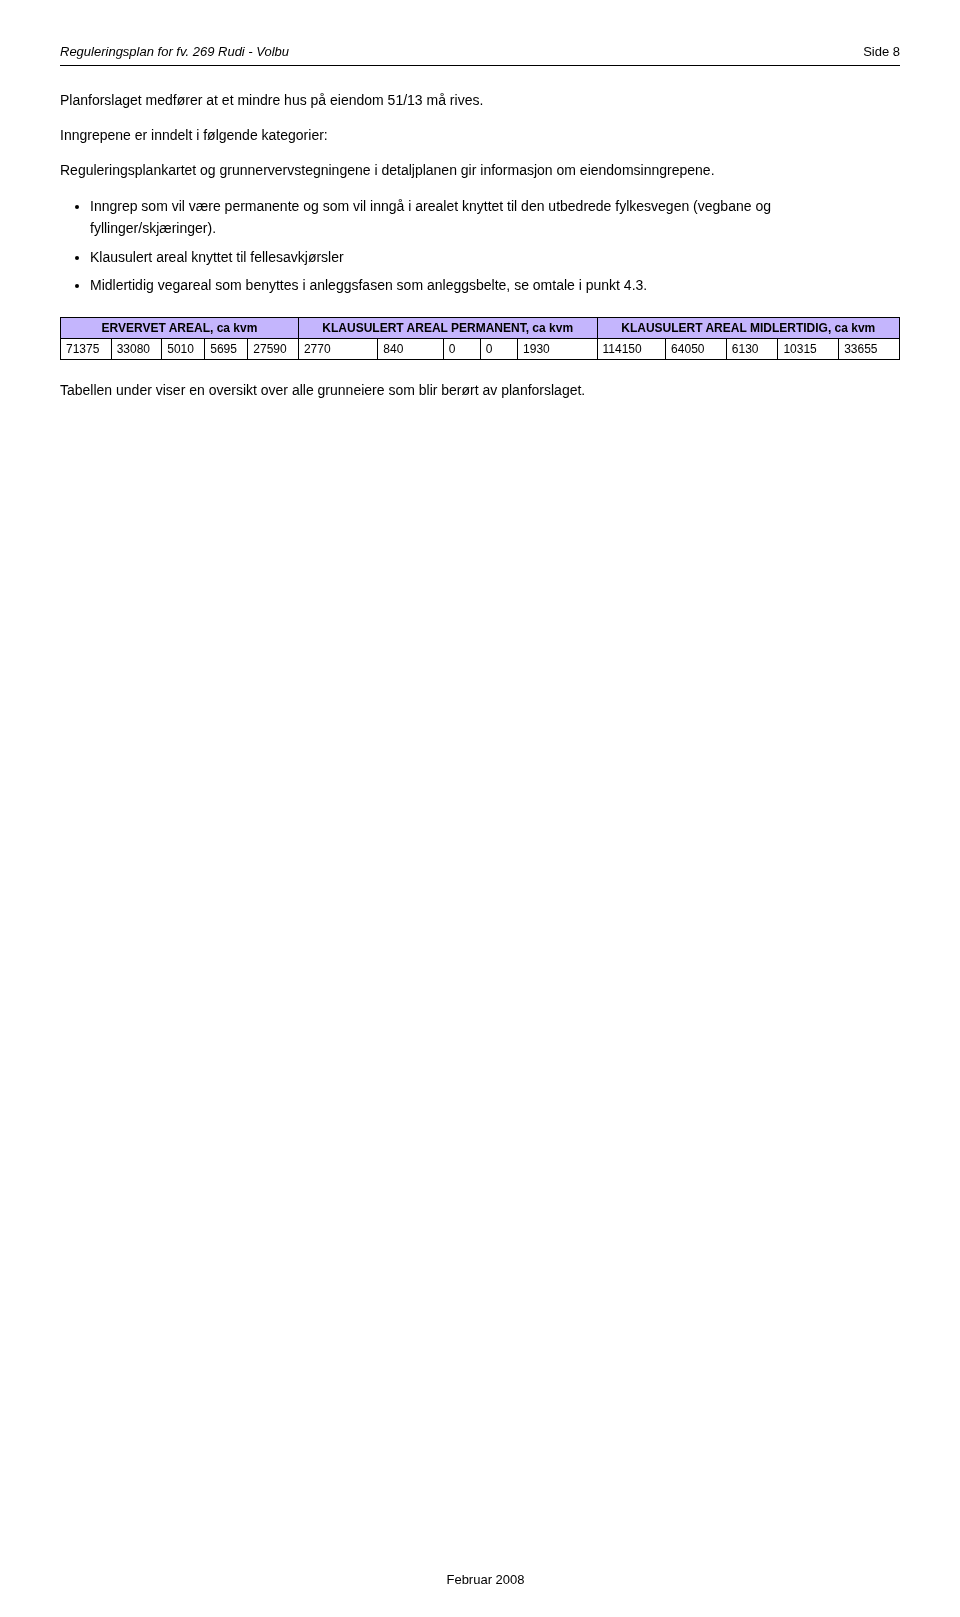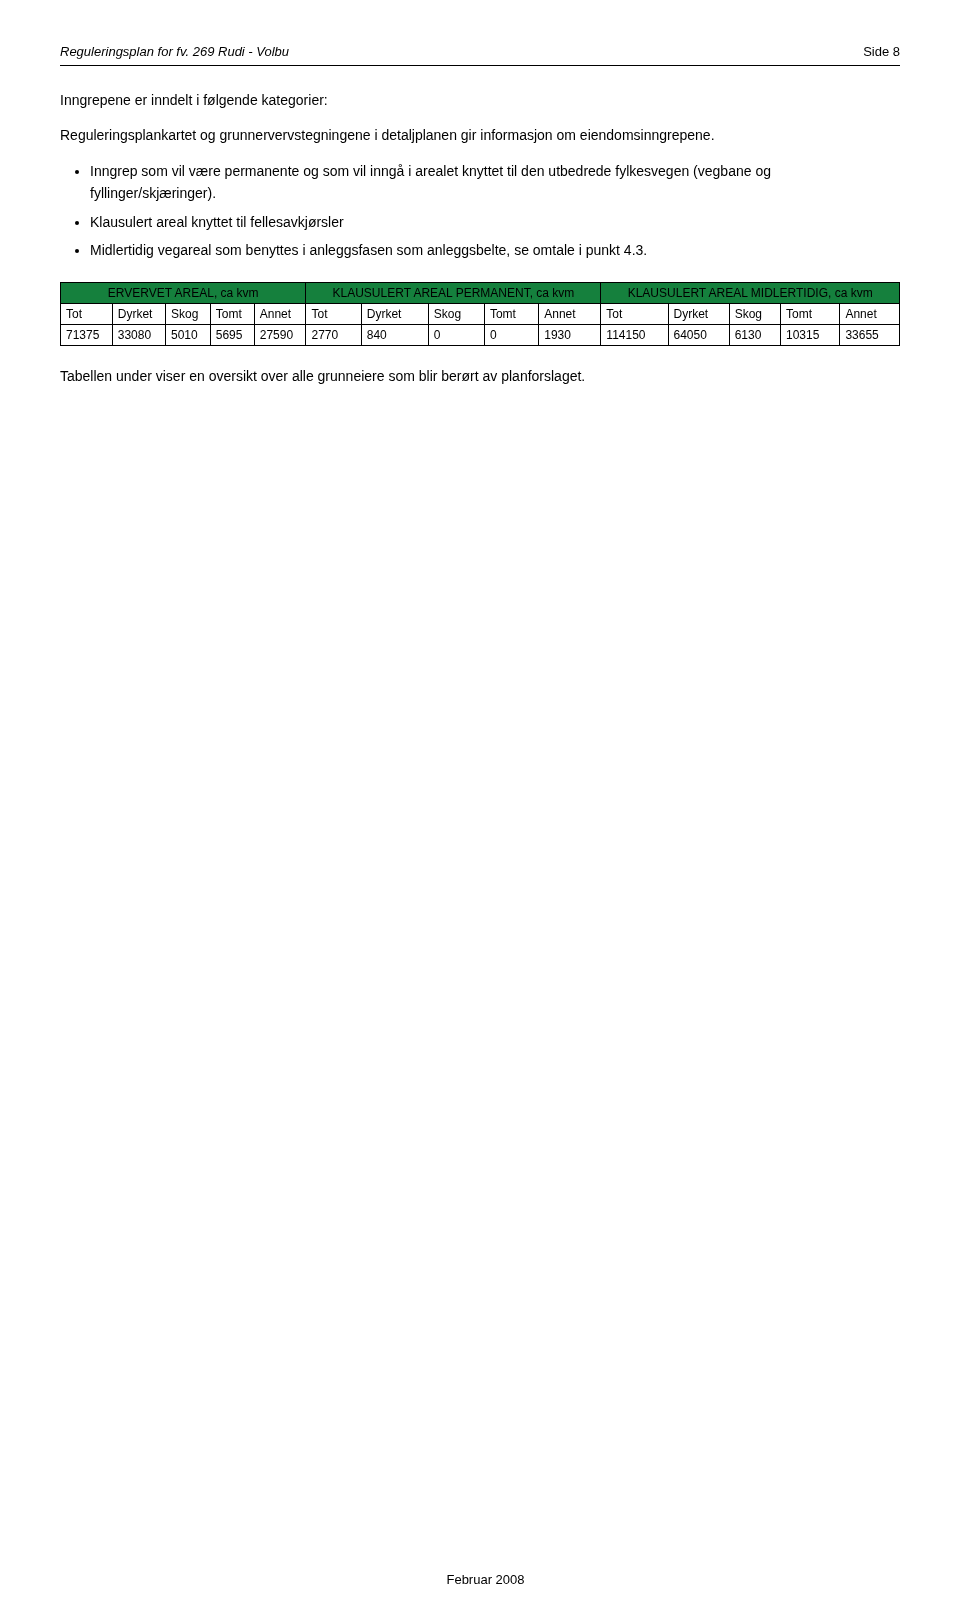--- a/index.html
+++ b/index.html
@@ -72,22 +72,22 @@
     .data-table th,
     .data-table td {
       border: 1px solid #000;
       padding: 3px 5px;
       text-align: left;
       white-space: nowrap;
     }
 
     .data-table .group-header {
       text-align: center;
-      font-weight: normal;
-      background-color: #15803d;
+      font-weight: bold;
+      background-color: #c4b5fd;
     }
 
     .data-table .col-header {
       font-weight: normal;
       background-color: #ffffff;
     }
 
     .data-table .data-row td {
       font-size: 12px;
     }
@@ -105,57 +105,41 @@
 </head>
 <body>
 
 <div class="page-container">
 
   <div class="page-header">
     <span class="header-title">Reguleringsplan for fv. 269 Rudi - Volbu</span>
     <span class="header-page">Side 8</span>
   </div>
 
+  <p class="paragraph">Planforslaget medfører at et mindre hus på eiendom 51/13 må rives.</p>
 
   <p class="paragraph">Inngrepene er inndelt i følgende kategorier:</p>
 
   <p class="paragraph">Reguleringsplankartet og grunnervervstegningene i detaljplanen gir informasjon om eiendomsinngrepene.</p>
 
   <ul class="bullet-list">
     <li>Inngrep som vil være permanente og som vil inngå i arealet knyttet til den utbedrede fylkesvegen (vegbane og fyllinger/skjæringer).</li>
     <li>Klausulert areal knyttet til fellesavkjørsler</li>
     <li>Midlertidig vegareal som benyttes i anleggsfasen som anleggsbelte, se omtale i punkt 4.3.</li>
   </ul>
 
 
   <div class="table-section">
     <table class="data-table">
       <thead>
         <tr>
           <th class="group-header" colspan="5">ERVERVET AREAL, ca kvm</th>
           <th class="group-header" colspan="5">KLAUSULERT AREAL PERMANENT, ca kvm</th>
           <th class="group-header" colspan="5">KLAUSULERT AREAL MIDLERTIDIG, ca kvm</th>
         </tr>
-        <tr id="col-header-row">
-        <th class="col-header">Tot</th>
-            <th class="col-header">Dyrket</th>
-            <th class="col-header">Skog</th>
-            <th class="col-header">Tomt</th>
-            <th class="col-header">Annet</th>
-            <th class="col-header">Tot</th>
-            <th class="col-header">Dyrket</th>
-            <th class="col-header">Skog</th>
-            <th class="col-header">Tomt</th>
-            <th class="col-header">Annet</th>
-            <th class="col-header">Tot</th>
-            <th class="col-header">Dyrket</th>
-            <th class="col-header">Skog</th>
-            <th class="col-header">Tomt</th>
-            <th class="col-header">Annet</th>
-          </tr>
       </thead>
       <tbody id="table-body">
         <tr class="data-row" id="data-row">
         <td>71375</td>
             <td>33080</td>
             <td>5010</td>
             <td>5695</td>
             <td>27590</td>
             <td>2770</td>
             <td>840</td>

